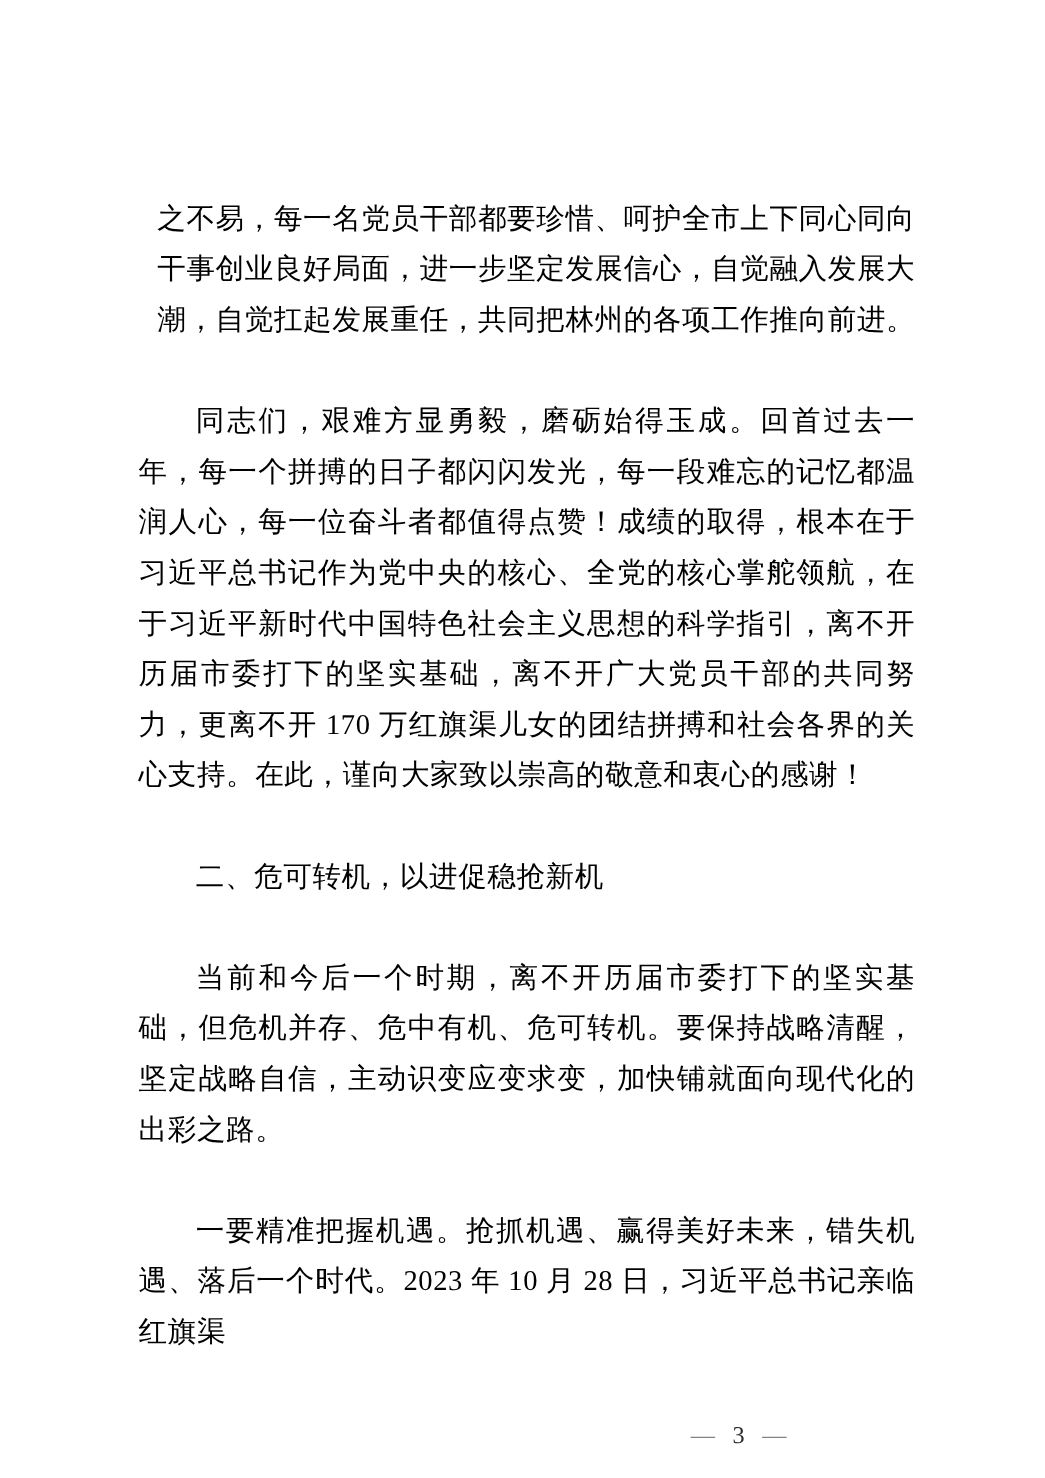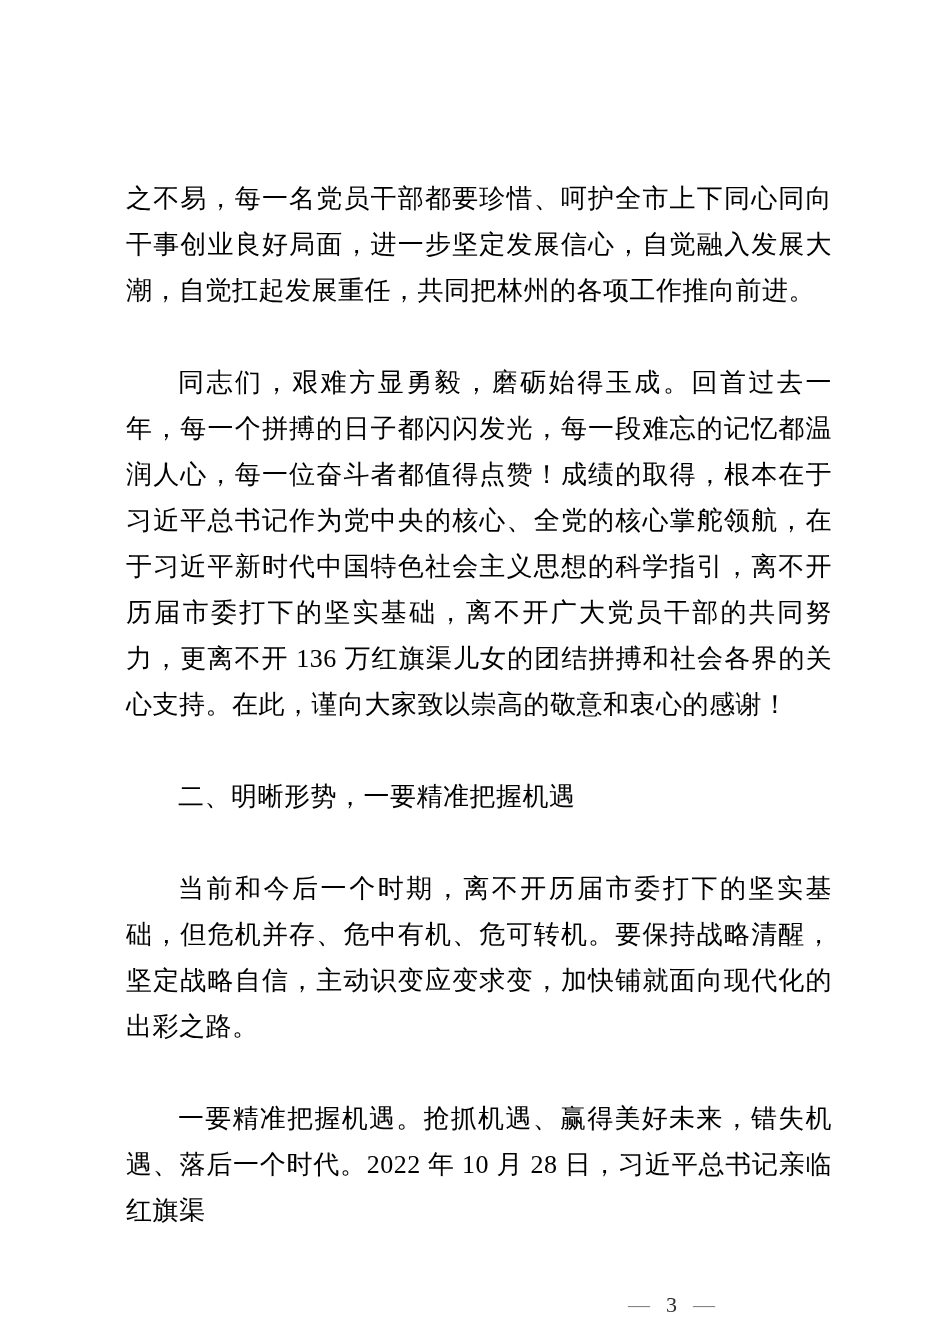--- a/index.html
+++ b/index.html
@@ -28,20 +28,21 @@
     padding: 0;
     font-size: 26px;
     line-height: 46px;
     font-weight: normal;
     text-align: justify;
     text-indent: 2em;
     letter-spacing: 0.5px;
   }
   .content > :first-child {
     margin-top: 0;
+    margin-left: 17px;
   }
   .content .no-indent {
     text-indent: 0;
   }
   .footer {
     position: absolute;
     left: 628px;
     top: 1290px;
     font-size: 22px;
     line-height: 30px;
@@ -55,21 +56,21 @@
     color: #2b2b2b;
     margin: 0 16px;
   }
 </style>
 </head>
 <body>
 
 <div class="page">
   <div class="content" id="paragraph-container">
       <p class="no-indent">之不易，每一名党员干部都要珍惜、呵护全市上下同心同向干事创业良好局面，进一步坚定发展信心，自觉融入发展大潮，自觉扛起发展重任，共同把林州的各项工作推向前进。</p>
-      <p>同志们，艰难方显勇毅，磨砺始得玉成。回首过去一年，每一个拼搏的日子都闪闪发光，每一段难忘的记忆都温润人心，每一位奋斗者都值得点赞！成绩的取得，根本在于习近平总书记作为党中央的核心、全党的核心掌舵领航，在于习近平新时代中国特色社会主义思想的科学指引，离不开历届市委打下的坚实基础，离不开广大党员干部的共同努力，更离不开 136 万红旗渠儿女的团结拼搏和社会各界的关心支持。在此，谨向大家致以崇高的敬意和衷心的感谢！</p>
-      <h2>二、明晰形势，一要精准把握机遇</h2>
+      <p>同志们，艰难方显勇毅，磨砺始得玉成。回首过去一年，每一个拼搏的日子都闪闪发光，每一段难忘的记忆都温润人心，每一位奋斗者都值得点赞！成绩的取得，根本在于习近平总书记作为党中央的核心、全党的核心掌舵领航，在于习近平新时代中国特色社会主义思想的科学指引，离不开历届市委打下的坚实基础，离不开广大党员干部的共同努力，更离不开 170 万红旗渠儿女的团结拼搏和社会各界的关心支持。在此，谨向大家致以崇高的敬意和衷心的感谢！</p>
+      <h2>二、危可转机，以进促稳抢新机</h2>
       <p>当前和今后一个时期，离不开历届市委打下的坚实基础，但危机并存、危中有机、危可转机。要保持战略清醒，坚定战略自信，主动识变应变求变，加快铺就面向现代化的出彩之路。</p>
-      <p>一要精准把握机遇。抢抓机遇、赢得美好未来，错失机遇、落后一个时代。2022 年 10 月 28 日，习近平总书记亲临红旗渠</p>
+      <p>一要精准把握机遇。抢抓机遇、赢得美好未来，错失机遇、落后一个时代。2023 年 10 月 28 日，习近平总书记亲临红旗渠</p>
     </div>
   <div class="footer">
     <span class="dash">—</span><span class="num">3</span><span class="dash">—</span>
   </div>
 </div>
 
 </body></html>

